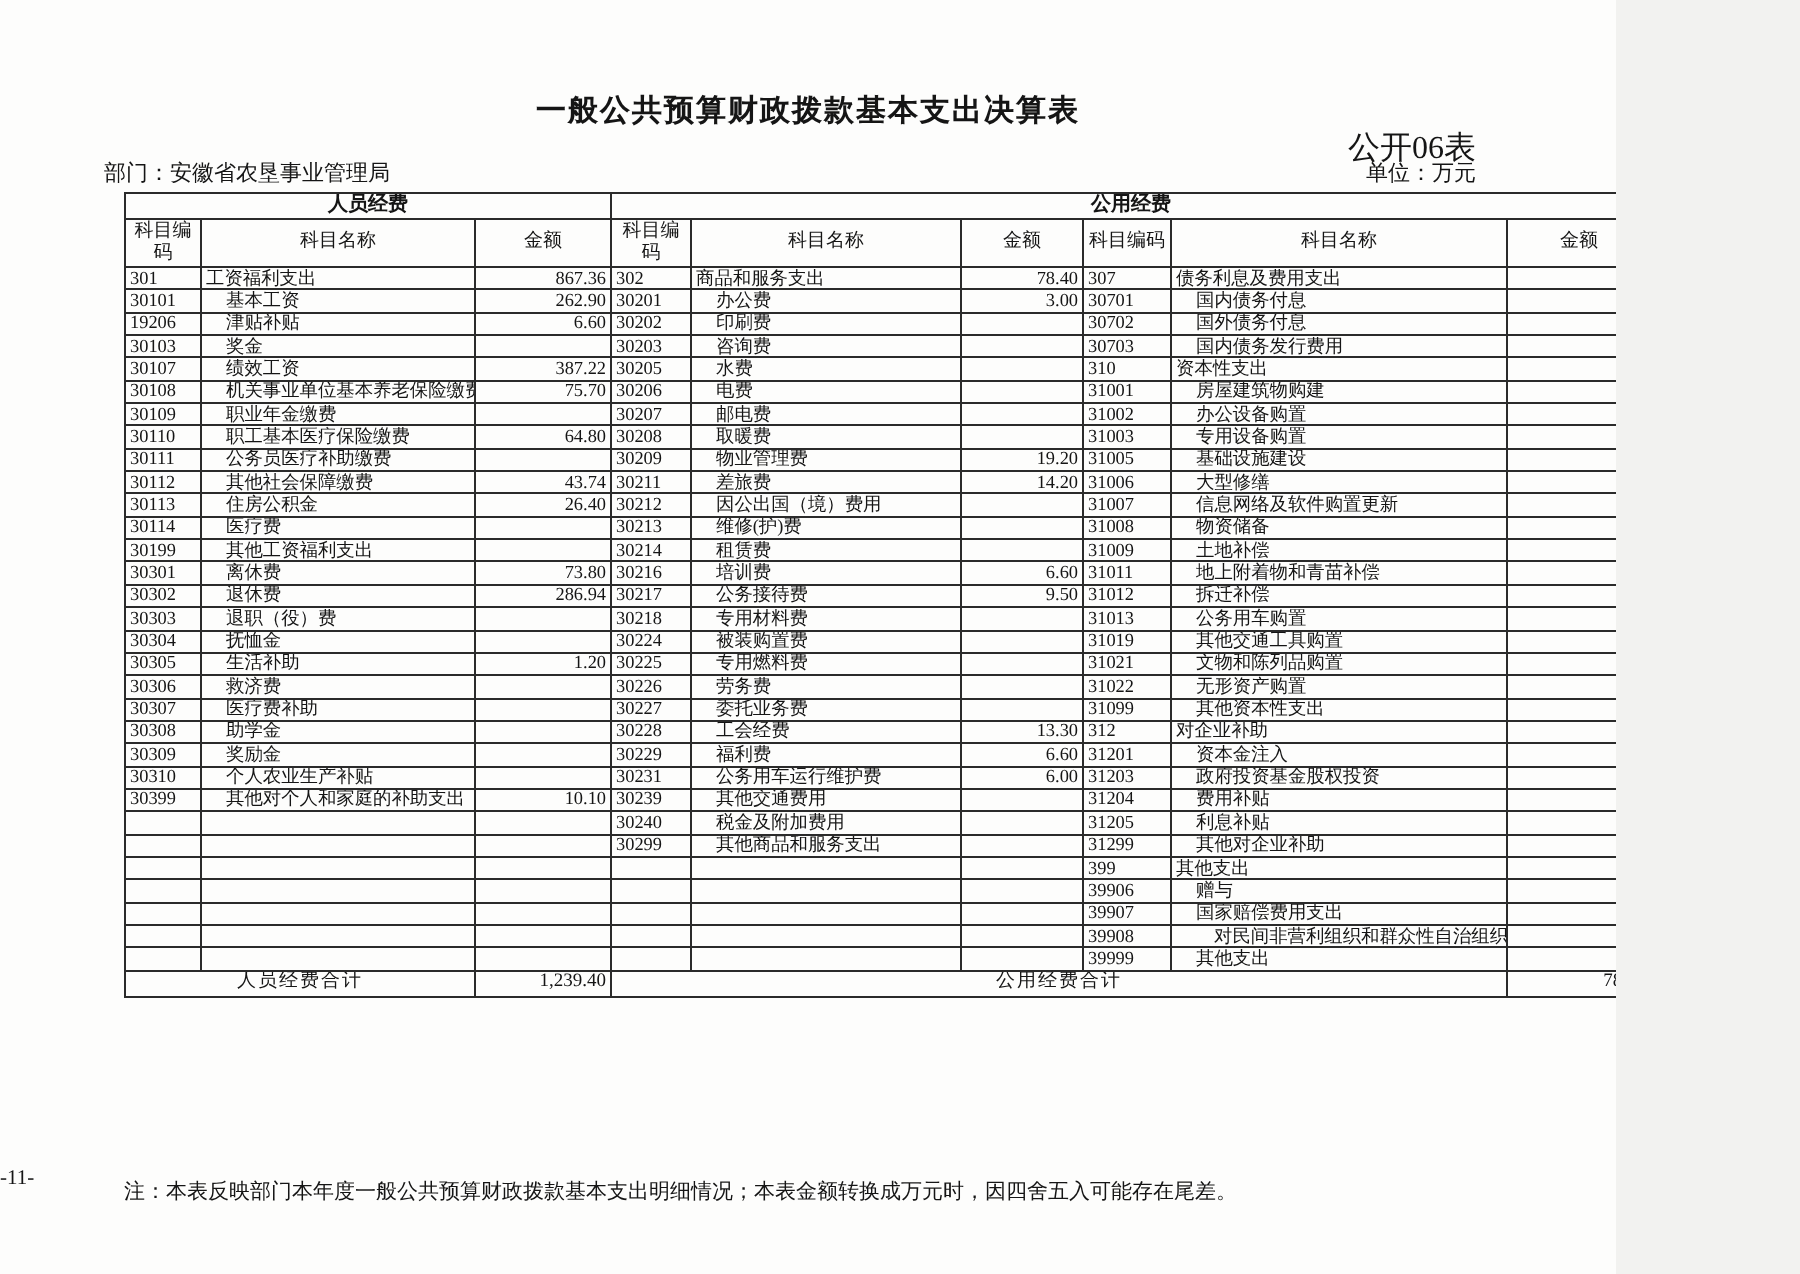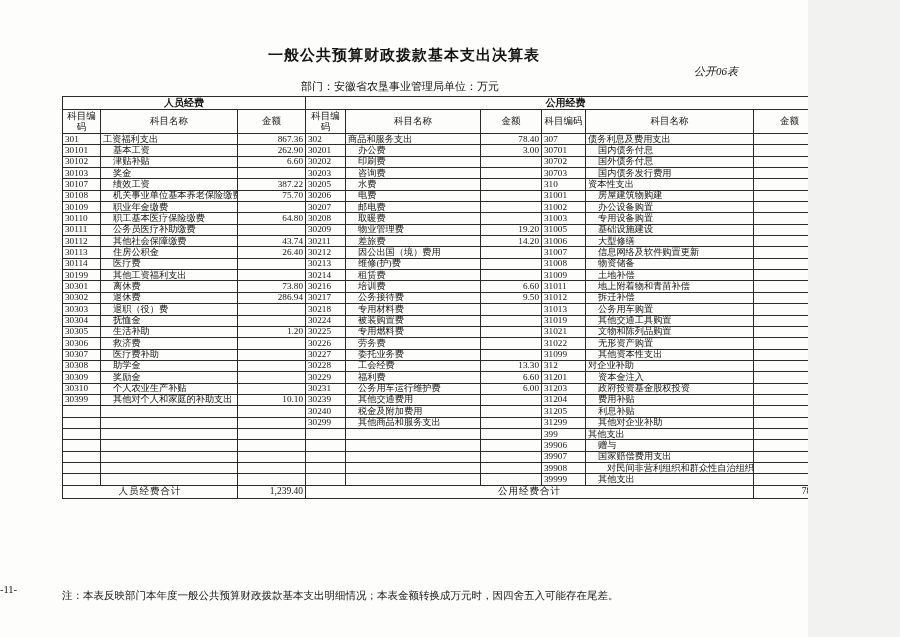--- a/index.html
+++ b/index.html
@@ -16,26 +16,25 @@
     color:#151515;
     overflow:hidden;
   }
   .title {
     position:absolute; top:46px; left:0; width:100%;
     text-align:center;
     font-size:15px; font-weight:bold; letter-spacing:1px;
   }
   .form-no {
     position:absolute; top:64px; right:70px;
-    font-size:11px;
-    font-style:italic;
+    font-size:16px;
   }
   .meta {
-    position:absolute; top:79px; left:62px; right:70px;
-    display:flex; justify-content:center;
+    position:absolute; top:79px; left:52px; right:70px;
+    display:flex; justify-content:space-between;
     font-size:11px;
   }
   table.main {
     position:absolute; top:96px; left:62px;
     width:763px;
     border-collapse:collapse;
     table-layout:fixed;
   }
   table.main th, table.main td {
     border:1px solid #2b2b2b;
@@ -136,21 +135,21 @@
           <td class="name i1">基本工资</td>
           <td class="amt">262.90</td>
           <td class="code">30201</td>
           <td class="name i1">办公费</td>
           <td class="amt">3.00</td>
           <td class="code">30701</td>
           <td class="name i1">国内债务付息</td>
           <td class="amt"></td>
         </tr>
         <tr>
-          <td class="code">30102</td>
+          <td class="code">19206</td>
           <td class="name i1">津贴补贴</td>
           <td class="amt">6.60</td>
           <td class="code">30202</td>
           <td class="name i1">印刷费</td>
           <td class="amt"></td>
           <td class="code">30702</td>
           <td class="name i1">国外债务付息</td>
           <td class="amt"></td>
         </tr>
         <tr>

